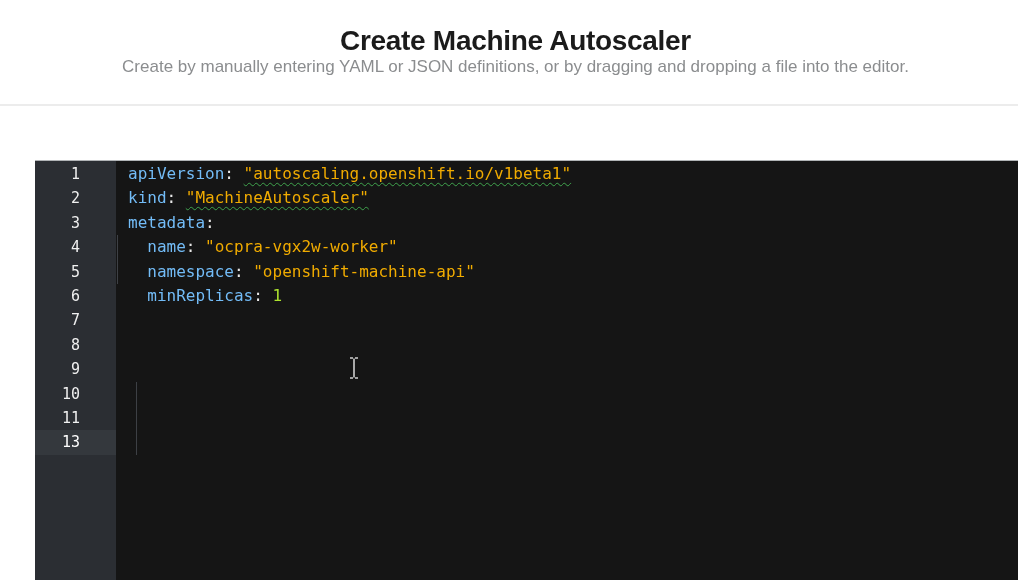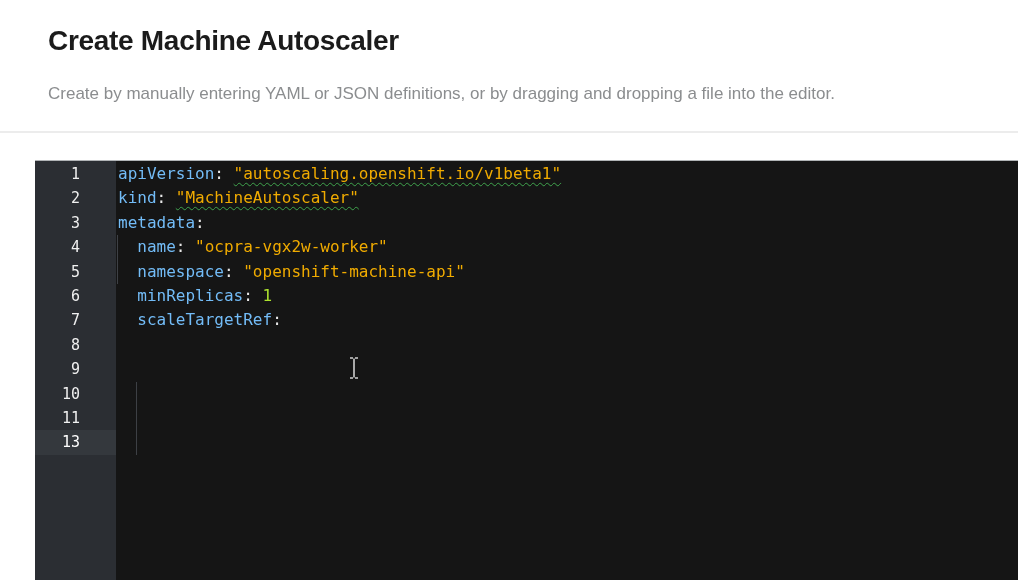--- a/index.html
+++ b/index.html
@@ -11,30 +11,31 @@
     width: 1018px;
     height: 580px;
     background: #ffffff;
     overflow: hidden;
   }
 
   
   .header {
     padding: 26px 35px 27px 48px;
     border-bottom: 2px solid #ececec;
+    text-align: center;
   }
   .page-title {
     font-size: 28px;
     line-height: 30px;
     font-weight: 700;
     letter-spacing: -0.3px;
     color: #1b1b1b;
   }
   .page-description {
-    margin-top: 27px;
+    margin-top: 0;
     font-size: 17px;
     line-height: 21px;
     font-weight: 400;
     color: #8b8d8f;
   }
 
   
   .editor {
     position: absolute;
     top: 160px;
@@ -69,21 +70,21 @@
     position: relative;
     flex: 1;
     padding-top: 1px;
     overflow: hidden;
   }
   .row {
     position: relative;
     height: 24.4px;
     line-height: 24.4px;
     white-space: pre;
-    padding-left: 2px;
+    padding-left: 12px;
     font-family: "DejaVu Sans Mono", monospace;
     font-size: 16px;
     color: #e8e8e8;
   }
   .row.cur {
     background: #1c1c1c;
     box-shadow: inset 0 1px 0 #2a2a2a, inset 0 -1px 0 #2a2a2a;
   }
   .tk-key    { color: var(--tk-key, #73bcf7); }
   .tk-punct  { color: var(--tk-punct, #e8e8e8); }
@@ -147,21 +148,20 @@
         <div class="ln">11</div>
         <div class="ln cur">13</div>
       </div>
     <div class="code-col" id="code">
         <div class="row"><span class="tk-key">apiVersion</span><span class="tk-punct">: </span><span class="tk-string squiggle">"autoscaling.openshift.io/v1beta1"</span></div>
         <div class="row"><span class="tk-key">kind</span><span class="tk-punct">: </span><span class="tk-string squiggle">"MachineAutoscaler"</span></div>
         <div class="row"><span class="tk-key">metadata</span><span class="tk-punct">:</span></div>
         <div class="row"><span class="tk-ws">  </span><span class="tk-key">name</span><span class="tk-punct">: </span><span class="tk-string">"ocpra-vgx2w-worker"</span></div>
         <div class="row"><span class="tk-ws">  </span><span class="tk-key">namespace</span><span class="tk-punct">: </span><span class="tk-string">"openshift-machine-api"</span></div>
         <div class="row"><span class="tk-ws">  </span><span class="tk-key">minReplicas</span><span class="tk-punct">: </span><span class="tk-number">1</span></div>
-        <div class="row"><span class="tk-ws">  </span><span class="tk-key">scaleTargetRef</span><span class="tk-punct">:</span></div>
         <div class="indent-guide" style="left: 1px; top: 74.2px; height: 48.8px;"></div>
         <div class="indent-guide" style="left: 20px; top: 220.6px; height: 73.2px;"></div>
       </div>
 
     <svg class="mouse-ibeam" viewBox="0 0 12 24" xmlns="http://www.w3.org/2000/svg">
       <g stroke="#cfcfcf" stroke-width="1.6" fill="none">
         <path d="M2 2 H5 M7 2 H10"></path>
         <path d="M6 2.5 V21.5"></path>
         <path d="M2 22 H5 M7 22 H10"></path>
       </g>

